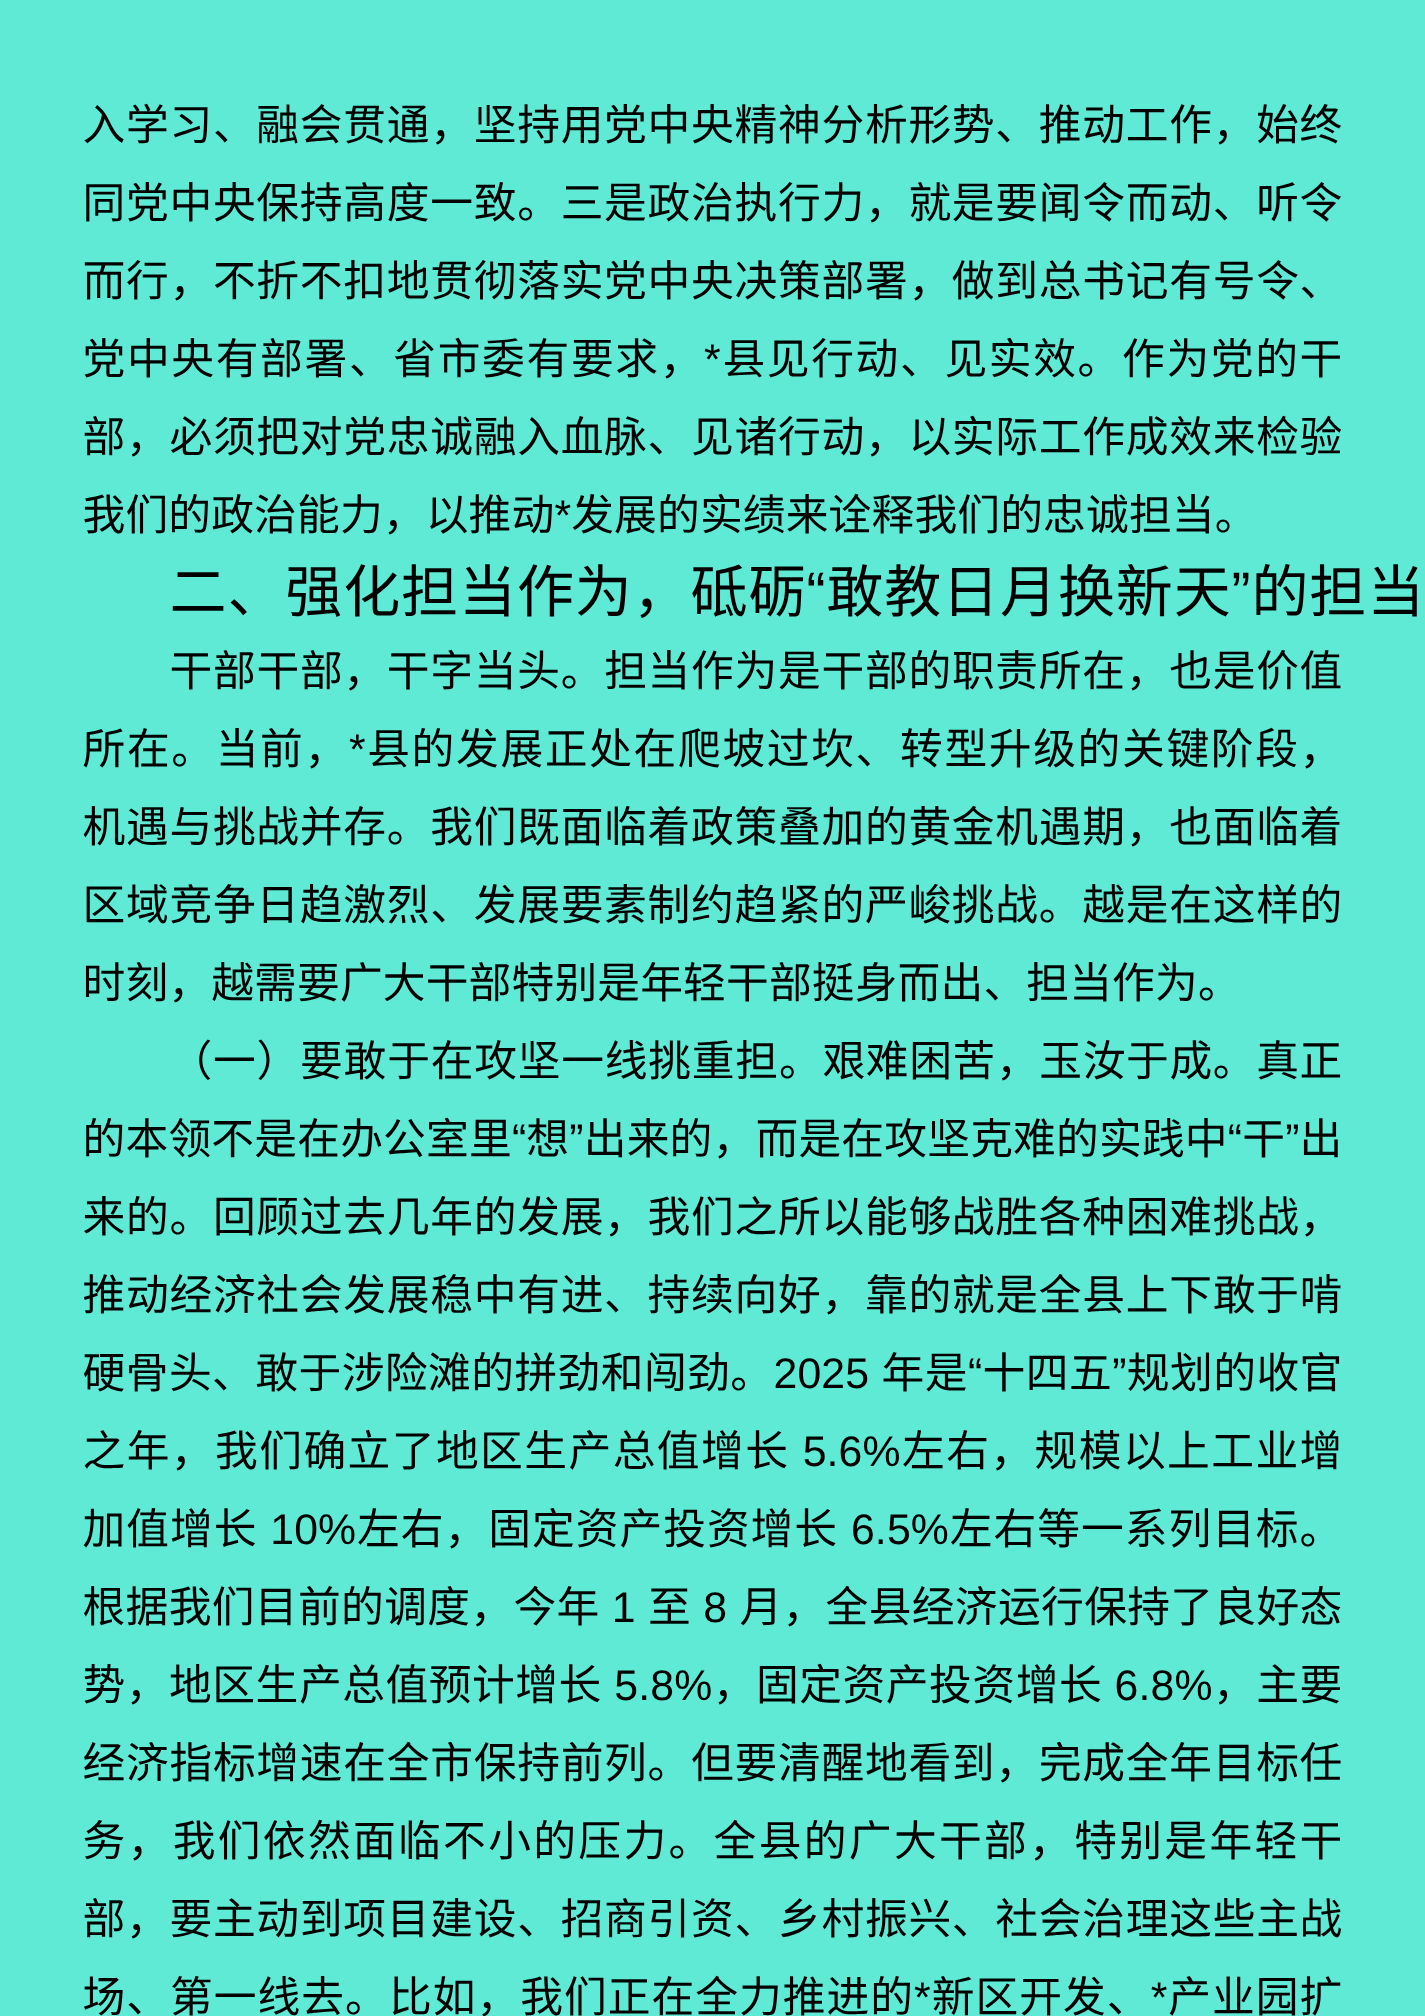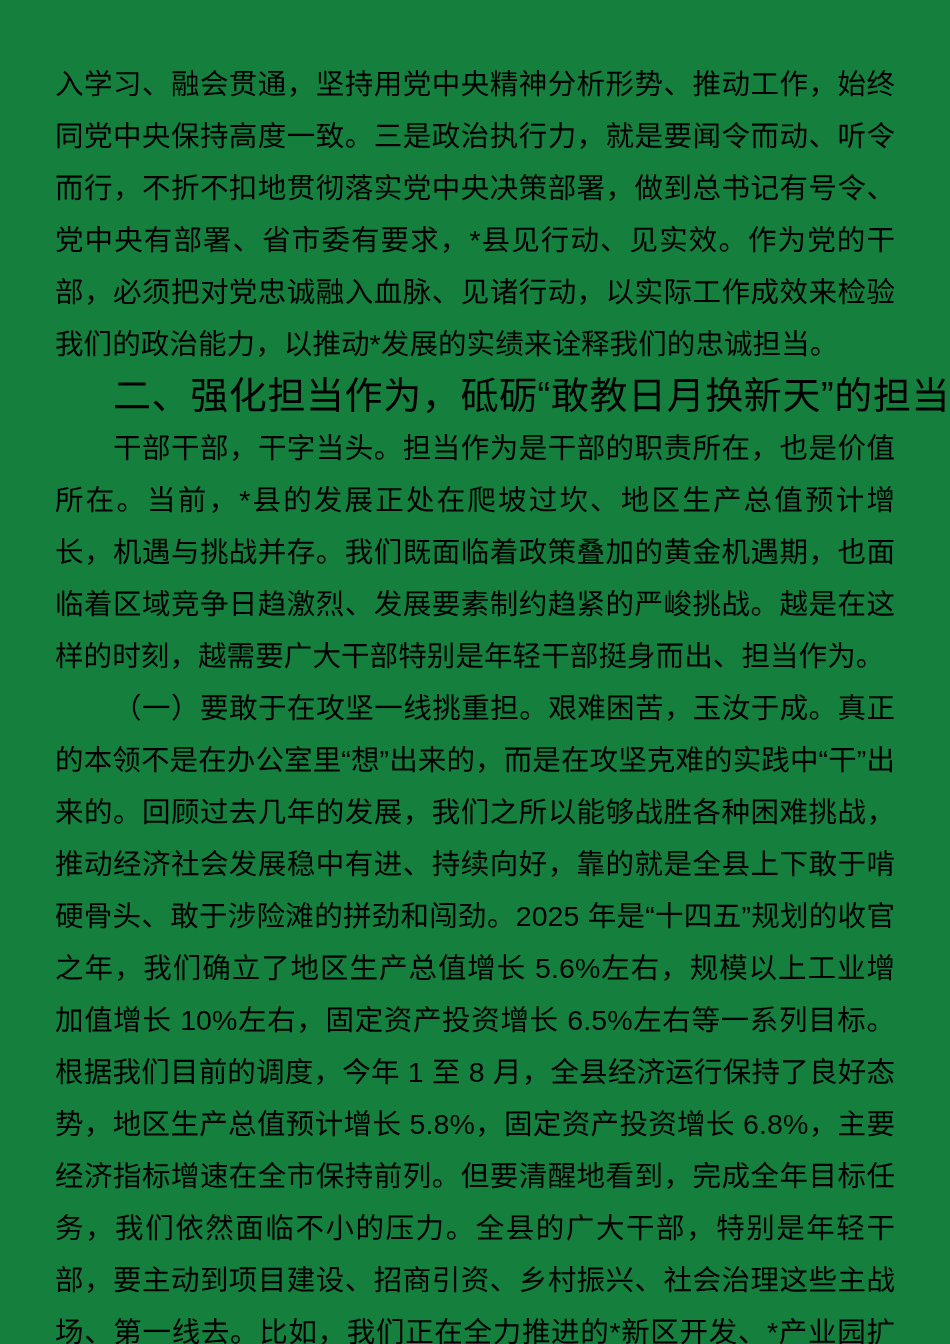--- a/index.html
+++ b/index.html
@@ -5,21 +5,21 @@
 <style>
   html, body {
     margin: 0;
     padding: 0;
     background: #ffffff;
   }
   .page {
     position: relative;
     width: 950px;
     height: 1344px;
-    background: #15803d;
+    background: #5eead4;
     box-sizing: border-box;
     padding: 58px 55px 0 55px;
     overflow: hidden;
     font-family: "Liberation Sans", "DejaVu Sans", sans-serif;
   }
   .doc-body {
     width: 840px;
   }
   .para {
     margin: 0;
@@ -55,18 +55,18 @@
 </head>
 <body>
 
 <div class="page">
   <div class="doc-body">
 
     <p class="para no-indent">入学习、融会贯通，坚持用党中央精神分析形势、推动工作，始终同党中央保持高度一致。三是政治执行力，就是要闻令而动、听令而行，不折不扣地贯彻落实党中央决策部署，做到总书记有号令、党中央有部署、省市委有要求，*县见行动、见实效。作为党的干部，必须把对党忠诚融入血脉、见诸行动，以实际工作成效来检验我们的政治能力，以推动*发展的实绩来诠释我们的忠诚担当。</p>
 
     <p class="heading">二、强化担当作为，砥砺“敢教日月换新天”的担当锐气</p>
 
-    <p class="para indent">干部干部，干字当头。担当作为是干部的职责所在，也是价值所在。当前，*县的发展正处在爬坡过坎、地区生产总值预计增长，机遇与挑战并存。我们既面临着政策叠加的黄金机遇期，也面临着区域竞争日趋激烈、发展要素制约趋紧的严峻挑战。越是在这样的时刻，越需要广大干部特别是年轻干部挺身而出、担当作为。</p>
+    <p class="para indent">干部干部，干字当头。担当作为是干部的职责所在，也是价值所在。当前，*县的发展正处在爬坡过坎、转型升级的关键阶段，机遇与挑战并存。我们既面临着政策叠加的黄金机遇期，也面临着区域竞争日趋激烈、发展要素制约趋紧的严峻挑战。越是在这样的时刻，越需要广大干部特别是年轻干部挺身而出、担当作为。</p>
 
     <p class="para indent"><span class="bold-lead">（一）要敢于在攻坚一线挑重担。</span><span>艰难困苦，玉汝于成。真正的本领不是在办公室里“想”出来的，而是在攻坚克难的实践中“干”出来的。回顾过去几年的发展，我们之所以能够战胜各种困难挑战，推动经济社会发展稳中有进、持续向好，靠的就是全县上下敢于啃硬骨头、敢于涉险滩的拼劲和闯劲。2025 年是“十四五”规划的收官之年，我们确立了地区生产总值增长 5.6%左右，规模以上工业增加值增长 10%左右，固定资产投资增长 6.5%左右等一系列目标。根据我们目前的调度，今年 1 至 8 月，全县经济运行保持了良好态势，地区生产总值预计增长 5.8%，固定资产投资增长 6.8%，主要经济指标增速在全市保持前列。但要清醒地看到，完成全年目标任务，我们依然面临不小的压力。全县的广大干部，特别是年轻干部，要主动到项目建设、招商引资、乡村振兴、社会治理这些主战场、第一线去。比如，我们正在全力推进的*新区开发、*产业园扩能升级、城乡供水</span></p>
 
   </div>
 </div>
 
 </body></html>

